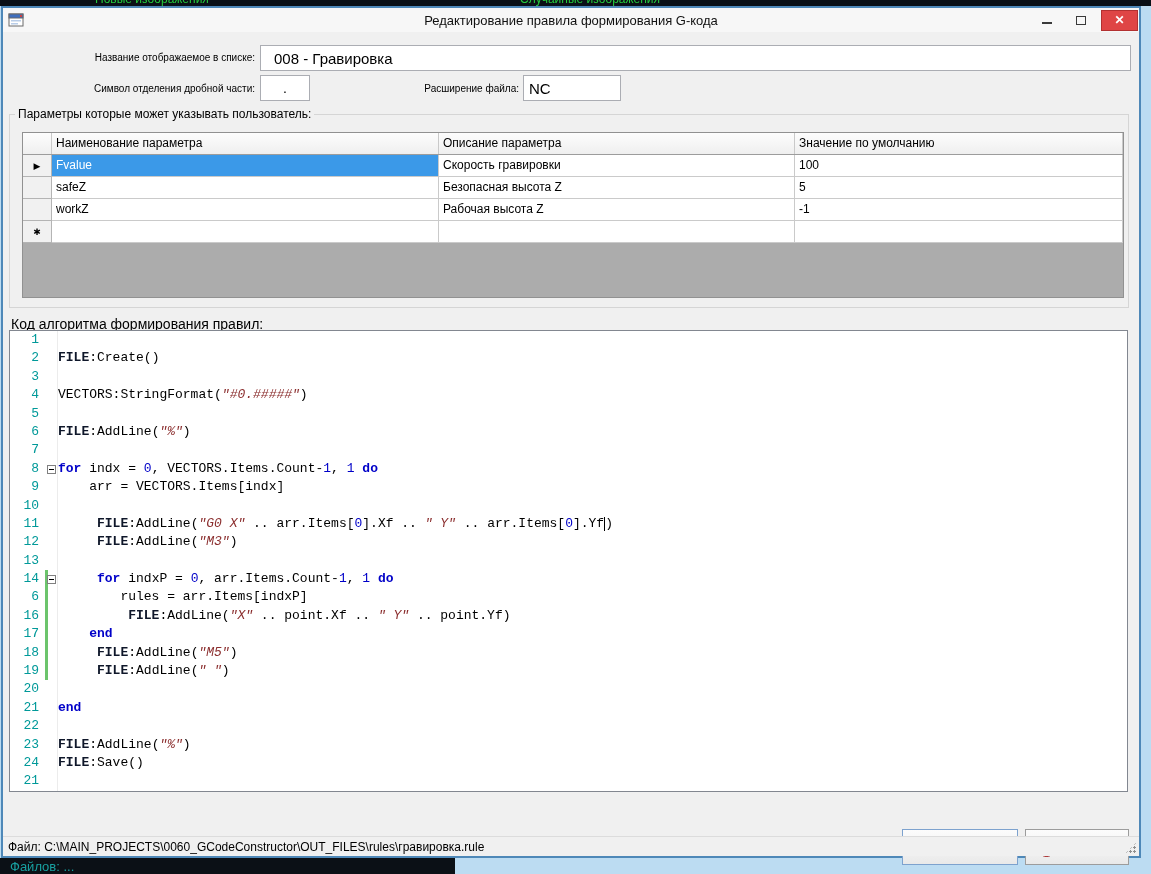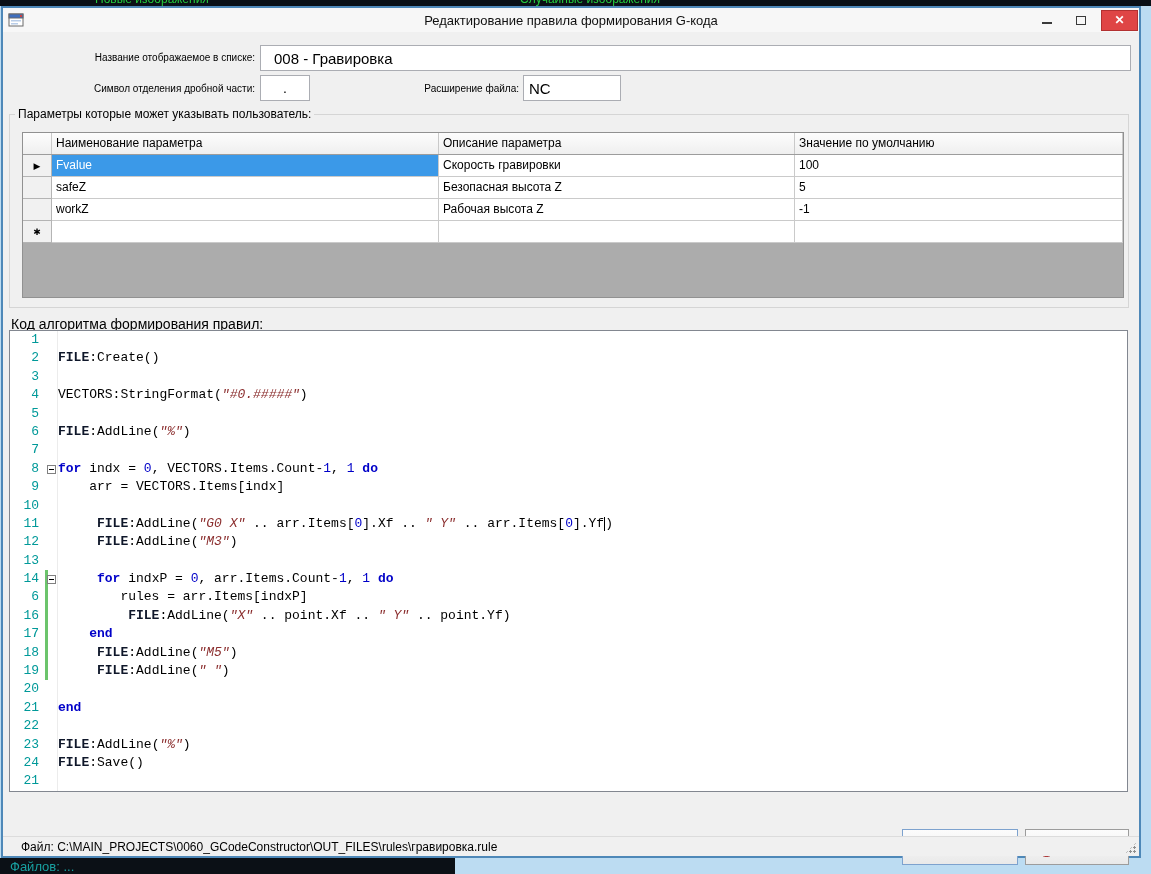--- a/index.html
+++ b/index.html
@@ -85,21 +85,21 @@
   
   .btn{position:absolute;top:797px;height:36px;box-sizing:border-box;
        background:linear-gradient(#FCFCFC,#E9E9E9);border:1px solid #9C9C9C;
        display:flex;align-items:center;justify-content:center;gap:7px;font-size:12px;color:#000;cursor:default}
   #btn-save{right:121px;width:116px;border-color:#7DA2CE}
   #btn-cancel{right:10px;width:104px}
   .btn svg{flex:none}
 
   
   .statusbar{position:absolute;left:0;right:0;bottom:0;height:20px;background:#F0F0F0;border-top:1px solid #DCDCDC;
-             display:flex;align-items:center;padding-left:18px;font-size:12px;color:#000;box-sizing:border-box}
+             display:flex;align-items:center;padding-left:5px;font-size:12px;color:#000;box-sizing:border-box}
   .grip{position:absolute;right:2px;bottom:2px;width:12px;height:12px;
         background:radial-gradient(circle at 1.5px 1.5px,#8F8F8F 1.2px,transparent 1.3px);
         background-size:4px 4px;clip-path:polygon(100% 0,100% 100%,0 100%)}
 </style>
 </head>
 <body>
 
 <div class="top-strip">
   <span class="lnk" id="lnk1">Новые изображения</span>
   <span class="lnk" id="lnk2">Случайные изображения</span>

